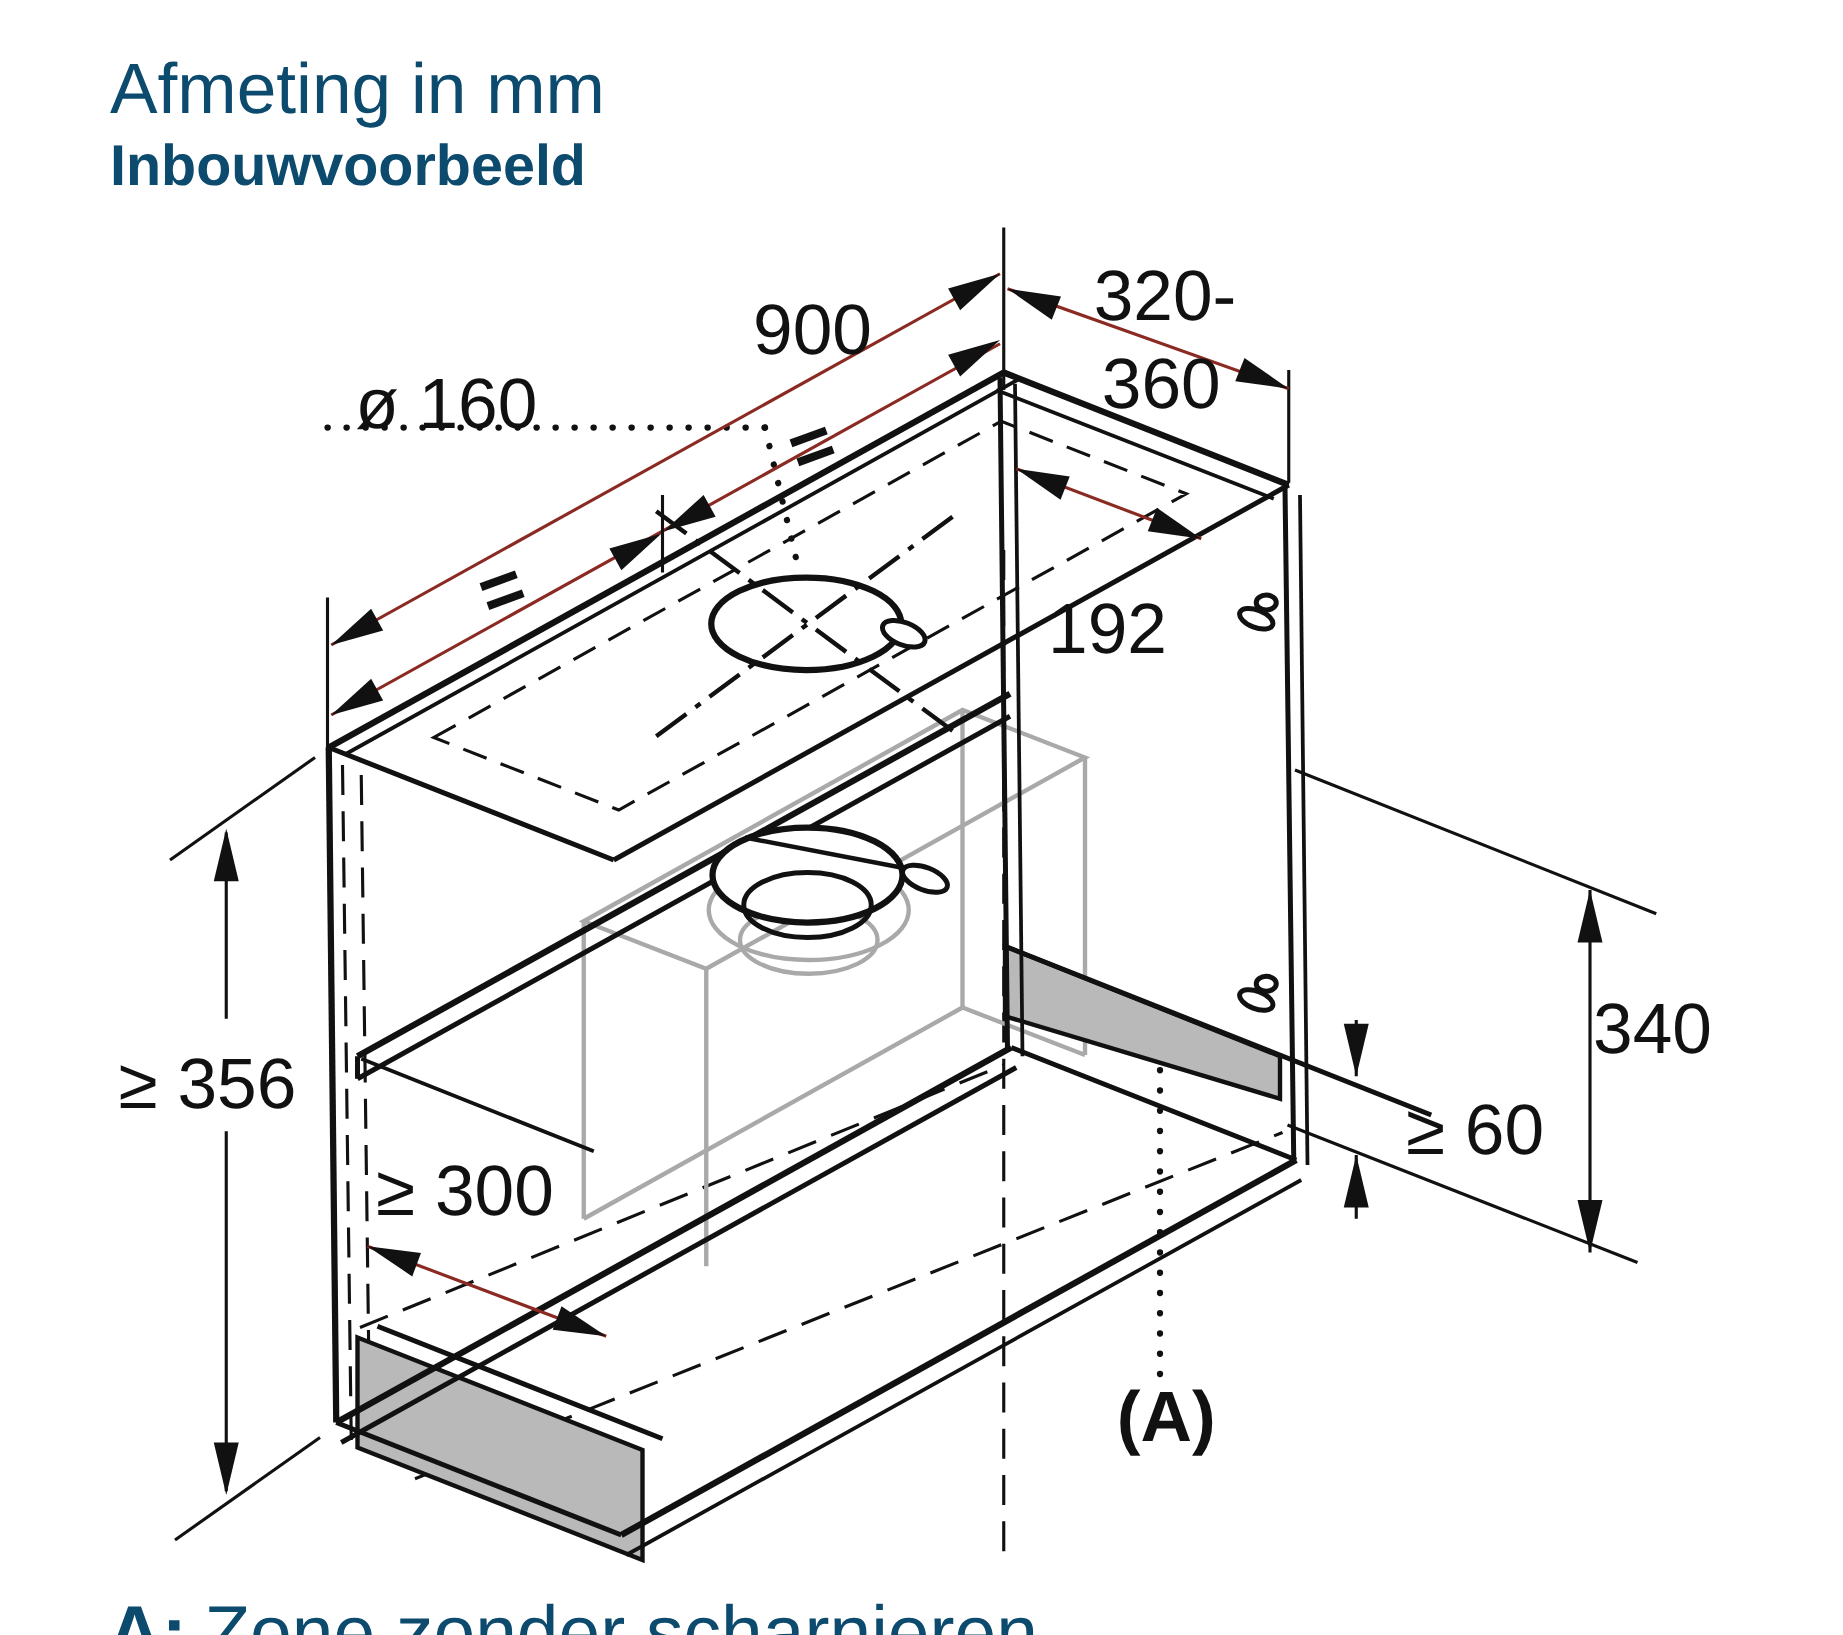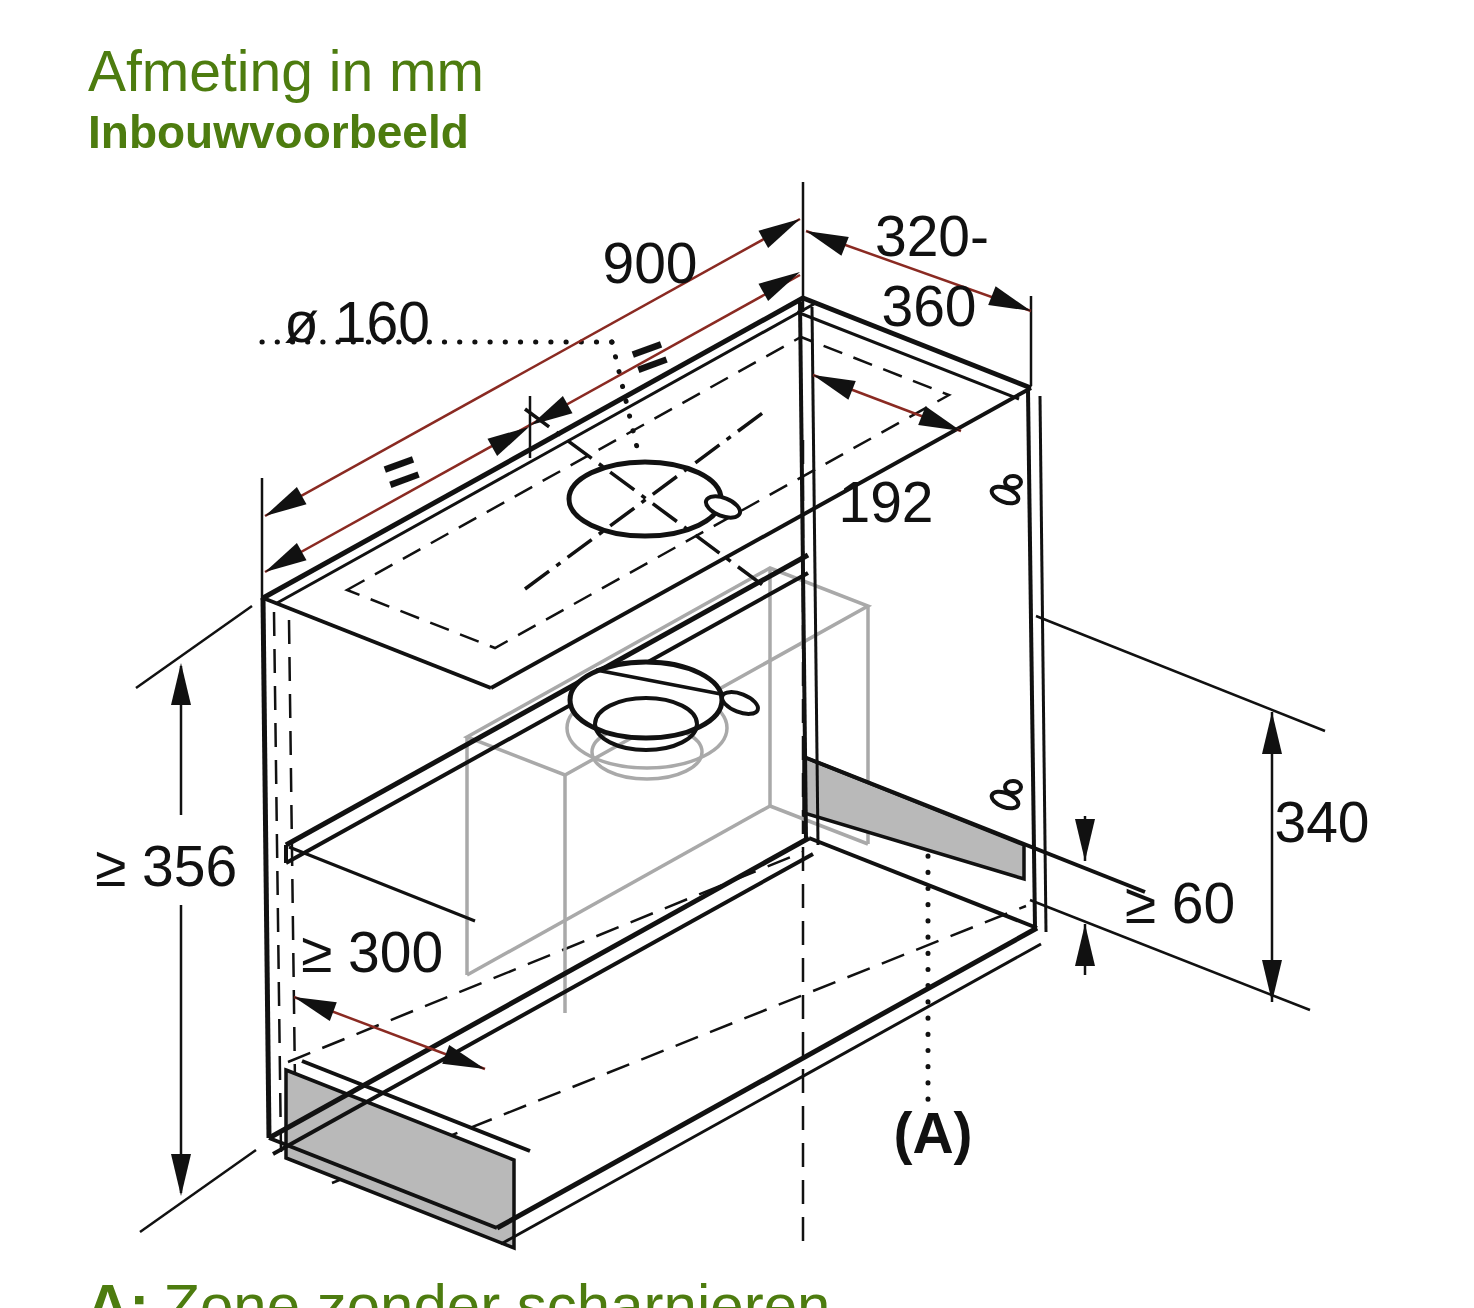--- a/index.html
+++ b/index.html
@@ -1,17 +1,17 @@
 <!DOCTYPE html>
 <html><head>
 <meta charset="utf-8">
 <style>
   html,body{margin:0;padding:0;background:#fff;}
   .stage{position:relative;width:1474px;height:1308px;background:#ffffff;overflow:hidden;
-         font-family:"Liberation Sans", sans-serif;color:#4d7c0f;}
+         font-family:"Liberation Sans", sans-serif;color:#0c4a6e;}
   .title{position:absolute;left:88px;top:38px;line-height:1.18;}
   .title .t1{font-size:57px;font-weight:400;display:block;}
   .title .t2{font-size:46px;font-weight:700;display:block;}
   .caption{position:absolute;left:86px;top:1232px;font-size:60px;white-space:nowrap;margin-top:39px;}
   .caption .cl{font-weight:700;margin-right:14px;}
   svg{position:absolute;left:0;top:0;}
   svg text{font-family:"Liberation Sans", sans-serif;font-size:57px;fill:#111;}
   svg text.eq{font-size:60px;font-weight:700;}
   svg text.aref{font-weight:700;}
   .k{stroke:#111;fill:none;}

